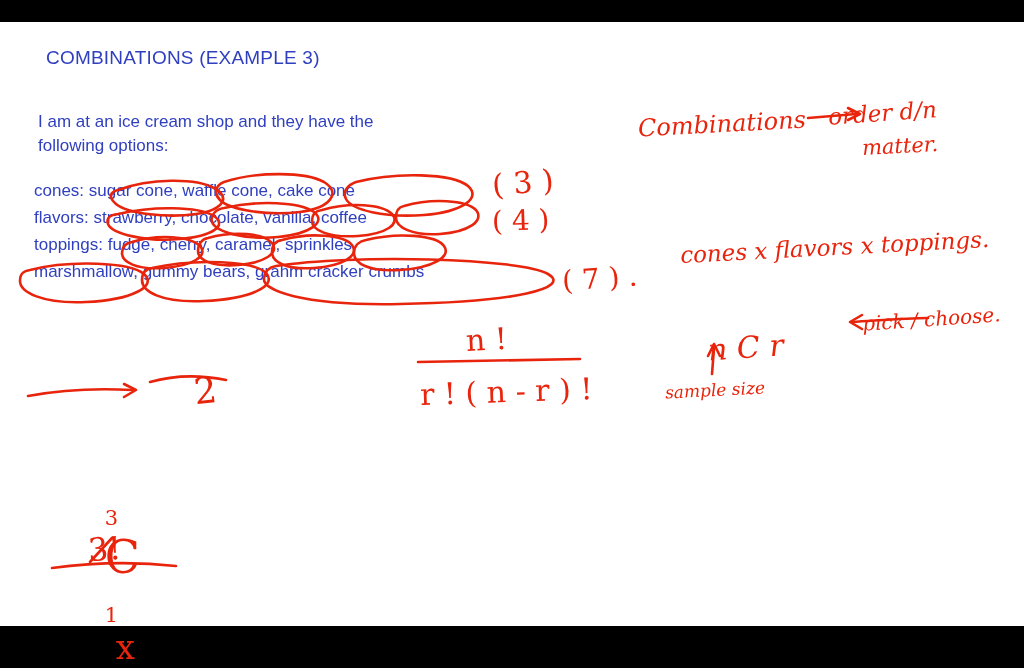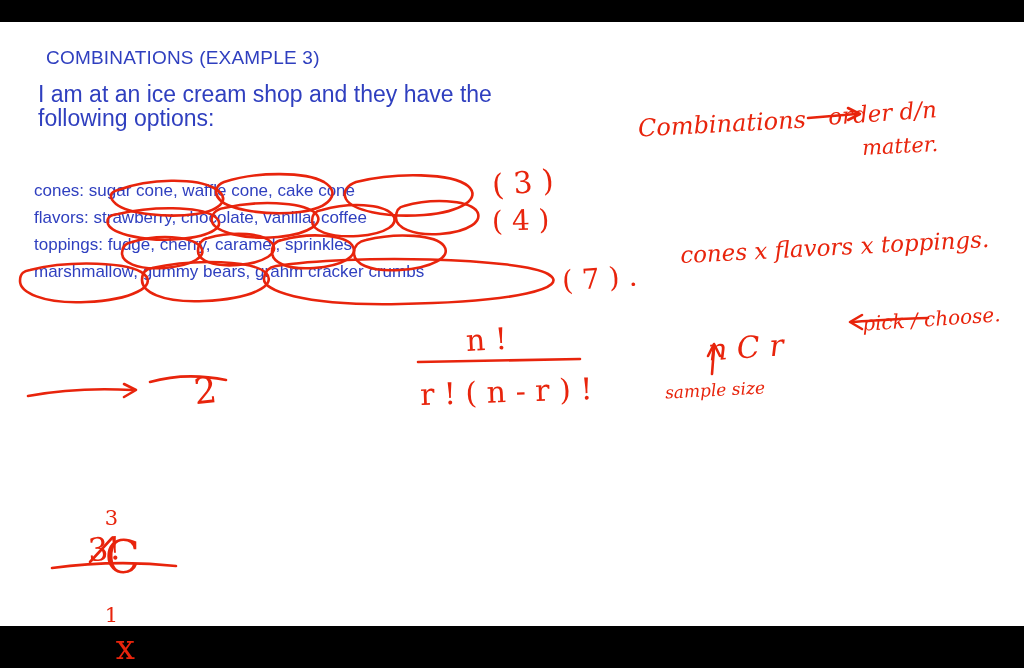--- a/index.html
+++ b/index.html
@@ -31,22 +31,22 @@
     white-space: pre;
   }
   #title {
     left: 46px;
     top: 25px;
     font-size: 19px;
     letter-spacing: 0.2px;
   }
   #para1 {
     left: 38px;
-    top: 60px;
-    font-size: 23px;
+    top: 88px;
+    font-size: 17px;
     line-height: 24px;
   }
   #listblock {
     left: 34px;
     top: 155px;
     font-size: 17px;
     line-height: 27px;
   }
   #para2 {
     left: 38px;

